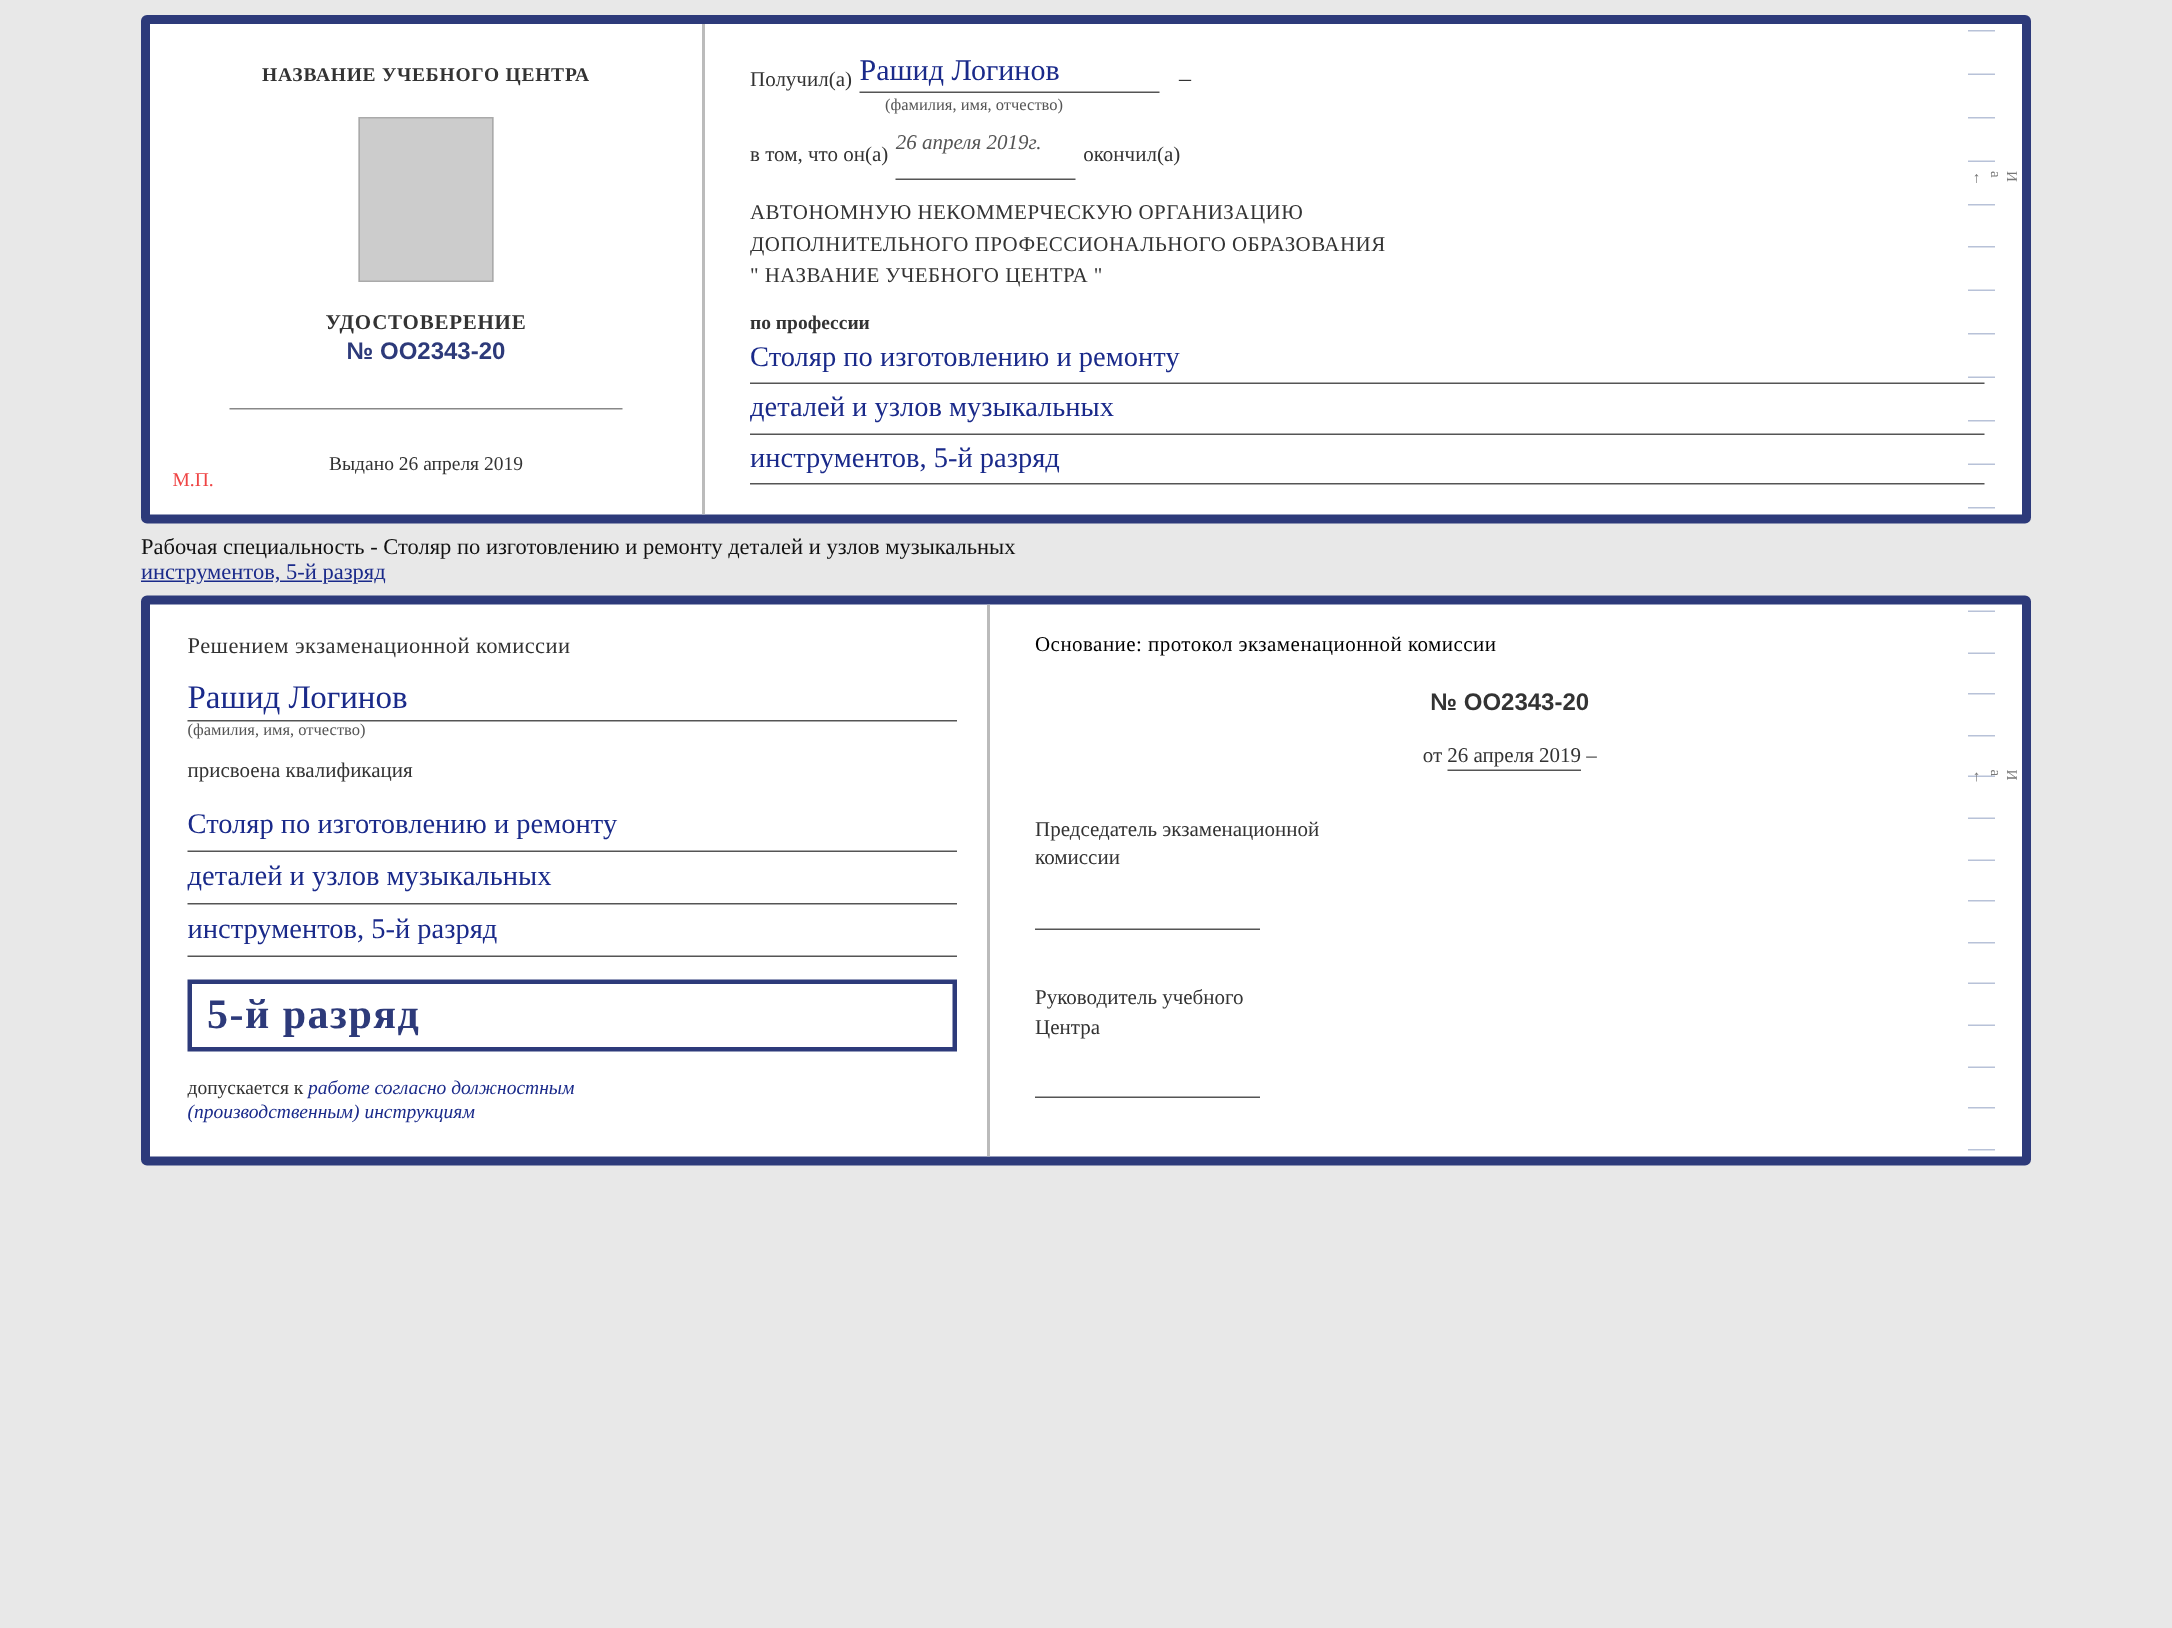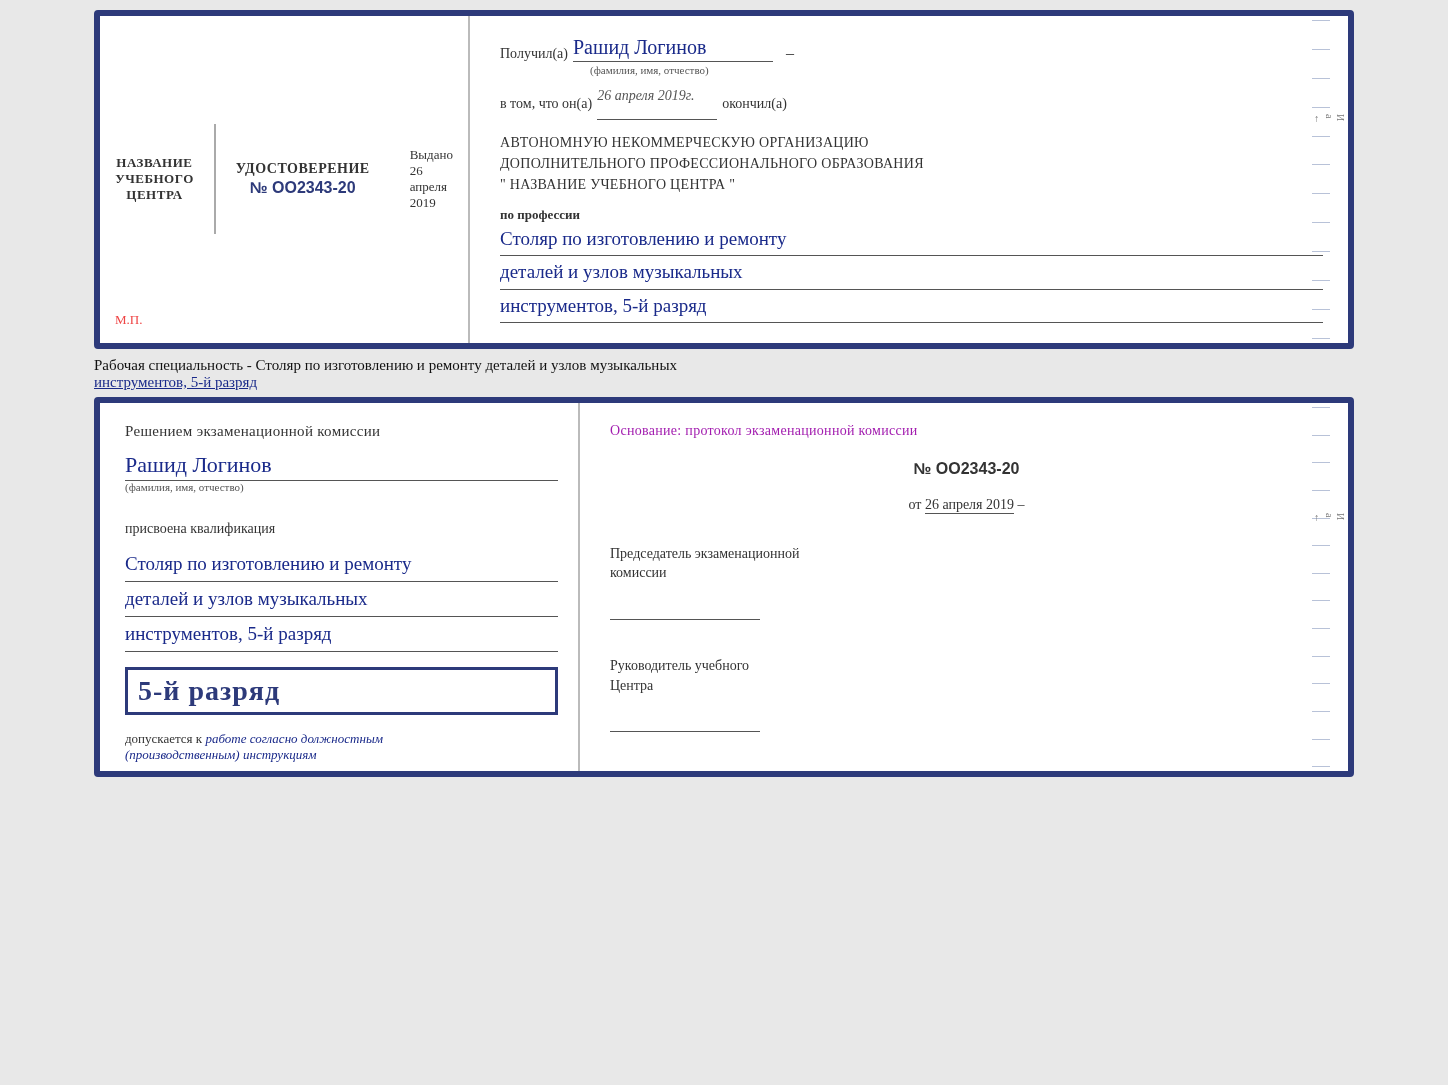--- a/index.html
+++ b/index.html
@@ -32,21 +32,21 @@
       background: #fff;
       min-height: 330px;
       position: relative;
       overflow: hidden;
     }
 
     .cert-left {
       width: 370px;
       border-right: 2px solid #bbb;
       display: flex;
-      flex-direction: row;
+      flex-direction: column;
       align-items: center;
       justify-content: center;
       padding: 20px 20px 20px 20px;
       gap: 20px;
       position: relative;
     }
 
     .cert-left-title {
       font-size: 13px;
       text-align: center;
@@ -204,21 +204,21 @@
       border: 6px solid #2d3a7a;
       border-radius: 4px;
       display: flex;
       background: #fff;
       min-height: 380px;
       position: relative;
       overflow: hidden;
     }
 
     .bottom-left {
-      width: 480px;
+      width: 560px;
       border-right: 2px solid #bbb;
       padding: 20px 20px 8px 25px;
       display: flex;
       flex-direction: column;
       gap: 10px;
     }
 
     .decision-title {
       font-size: 15px;
       color: #333;
@@ -236,21 +236,21 @@
     }
 
     .fio-subtitle {
       font-size: 11px;
       color: #555;
     }
 
     .assigned-label {
       font-size: 14px;
       color: #333;
-      margin-top: 18px;
+      margin-top: 4px;
     }
 
     .qualification-hw {
       font-family: 'Segoe Script', 'Lucida Handwriting', cursive;
       font-size: 19px;
       color: #1a2a8a;
       line-height: 1.8;
       border-bottom: 1px solid #555;
     }
 
@@ -284,21 +284,21 @@
       flex: 1;
       padding: 20px 25px 20px 30px;
       display: flex;
       flex-direction: column;
       gap: 16px;
       position: relative;
     }
 
     .basis-title {
       font-size: 14px;
-      color: #a21caf;
+      color: #000000;
       letter-spacing: 0.3px;
     }
 
     .protocol-num {
       font-size: 16px;
       color: #333;
       font-family: Arial, sans-serif;
       text-align: center;
       font-weight: bold;
       margin-top: 5px;

